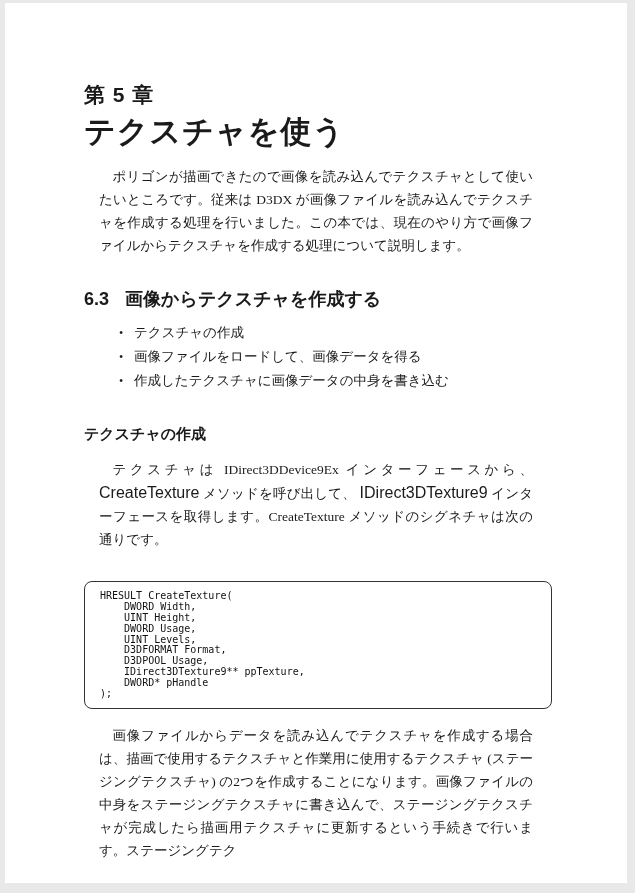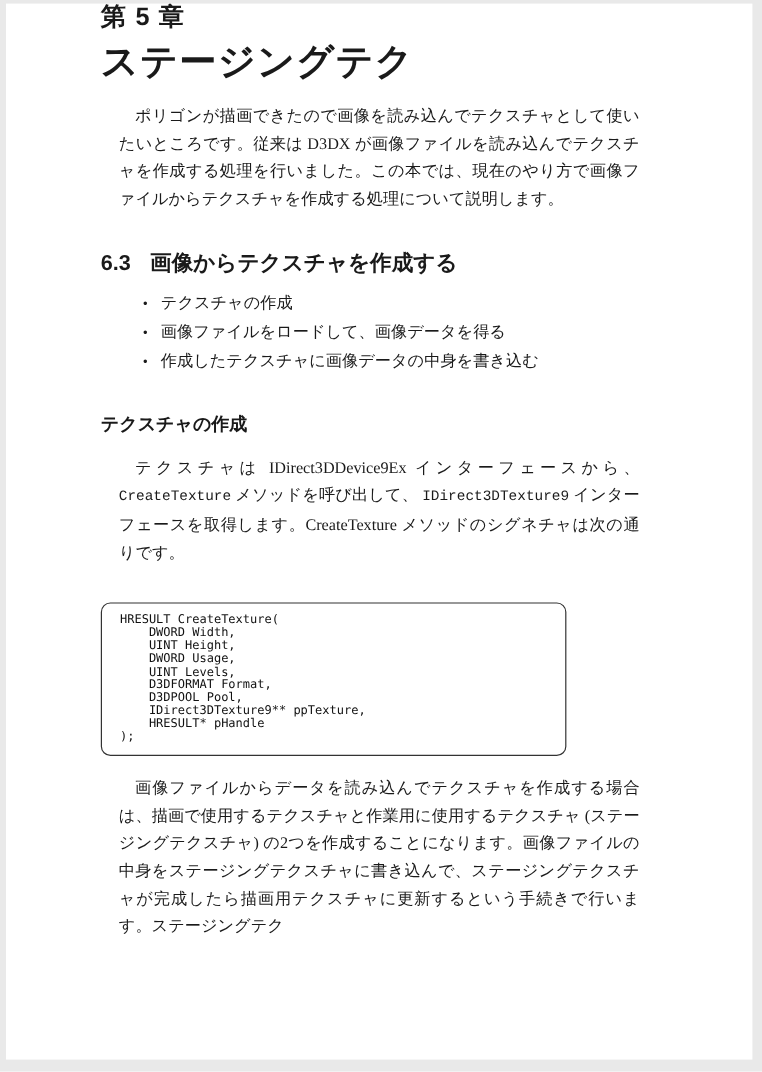--- a/index.html
+++ b/index.html
@@ -17,20 +17,21 @@
     background:#ffffff;
     overflow:hidden;
   }
   .content{
     position:relative;
     height:100%;
     padding:0 79px 0 79px;
     box-sizing:border-box;
   }
   .chapter-label{
+    margin-top:80px;
     font-family:"Liberation Sans", sans-serif;
     font-weight:bold;
     font-size:21px;
     line-height:1.15;
     letter-spacing:1px;
   }
   .chapter-title{
     margin-top:7px;
     font-family:"Liberation Sans", sans-serif;
     font-weight:bold;
@@ -74,49 +75,49 @@
   }
   .sub-heading{
     margin-top:32px;
     font-family:"Liberation Sans", sans-serif;
     font-weight:bold;
     font-size:15px;
     line-height:1.2;
   }
   .create-para{margin-top:14px;}
   .mono{
-    font-family:Liberation Mono, monospace;
-    font-size:12px;
+    font-family:Liberation Sans, sans-serif;
+    font-size:16px;
   }
   .code-box{
     margin-top:30px;
     border:1px solid #333333;
     border-radius:8px;
     padding:9px 10px 9px 15px;
     box-sizing:border-box;
-    width:388px;
+    width:468px;
   }
   .code-line{
     font-family:"DejaVu Sans Mono", monospace;
     font-size:10px;
     line-height:10.8px;
     white-space:pre;
     color:#111;
   }
   .after-code{margin-top:19px;}
   .closing{margin-top:23px;}
 </style>
 </head>
 <body>
 
 <div class="sheet">
   <div class="content">
 
     <div class="chapter-label">第 5 章</div>
-    <div class="chapter-title">ステージングテク</div>
+    <div class="chapter-title">テクスチャを使う</div>
 
     <p class="body intro">ポリゴンが描画できたので画像を読み込んでテクスチャとして使いたいところです。従来は D3DX が画像ファイルを読み込んでテクスチャを作成する処理を行いました。この本では、現在のやり方で画像ファイルからテクスチャを作成する処理について説明します。</p>
 
     <div class="section-heading">
       <span class="sec-num">6.3</span><span>画像からテクスチャを作成する</span>
     </div>
 
 
     <ul class="bullets">
       <li><span class="bullet-dot">•</span><span>テクスチャの作成</span></li>
@@ -128,23 +129,23 @@
 
     <p class="body create-para"><span>テクスチャは IDirect3DDevice9Ex インターフェースから、 </span><span class="mono">CreateTexture</span><span> メソッドを呼び出して、 </span><span class="mono">IDirect3DTexture9</span><span> インターフェースを取得します。CreateTexture メソッドのシグネチャは次の通りです。</span></p>
 
     <div class="code-box">
       <div class="code-line">HRESULT CreateTexture(</div>
       <div class="code-line">    DWORD Width,</div>
       <div class="code-line">    UINT Height,</div>
       <div class="code-line">    DWORD Usage,</div>
       <div class="code-line">    UINT Levels,</div>
       <div class="code-line">    D3DFORMAT Format,</div>
-      <div class="code-line">    D3DPOOL Pool,</div>
+      <div class="code-line">    D3DPOOL Usage,</div>
       <div class="code-line">    IDirect3DTexture9** ppTexture,</div>
-      <div class="code-line">    HRESULT* pHandle</div>
+      <div class="code-line">    DWORD* pHandle</div>
       <div class="code-line">);</div>
     </div>
 
 
     <p class="body closing">画像ファイルからデータを読み込んでテクスチャを作成する場合は、描画で使用するテクスチャと作業用に使用するテクスチャ (ステージングテクスチャ) の2つを作成することになります。画像ファイルの中身をステージングテクスチャに書き込んで、ステージングテクスチャが完成したら描画用テクスチャに更新するという手続きで行います。ステージングテク</p>
 
   </div>
 </div>
 
 </body></html>

